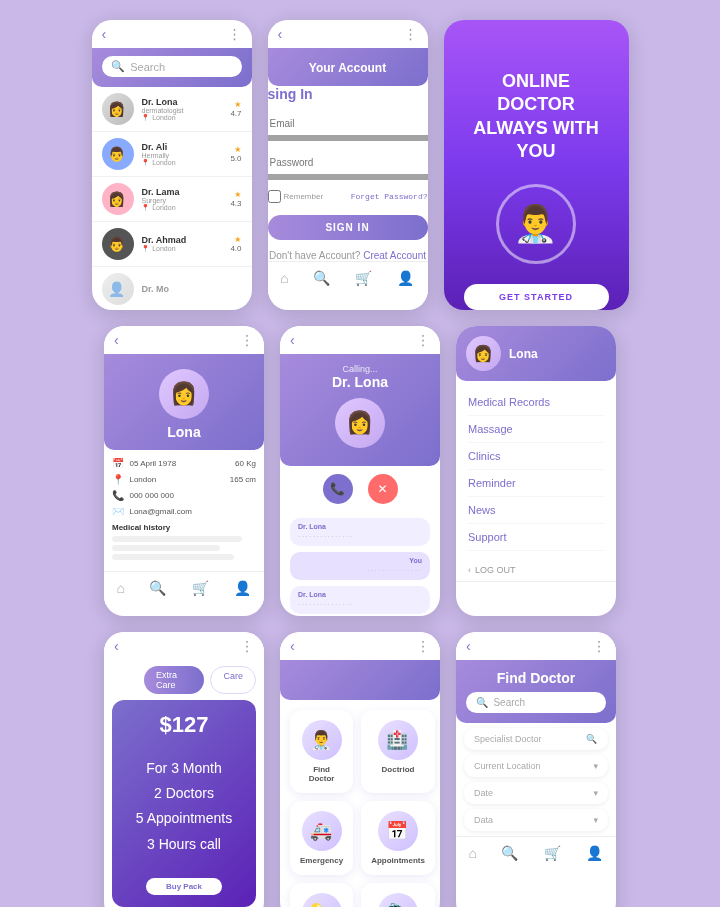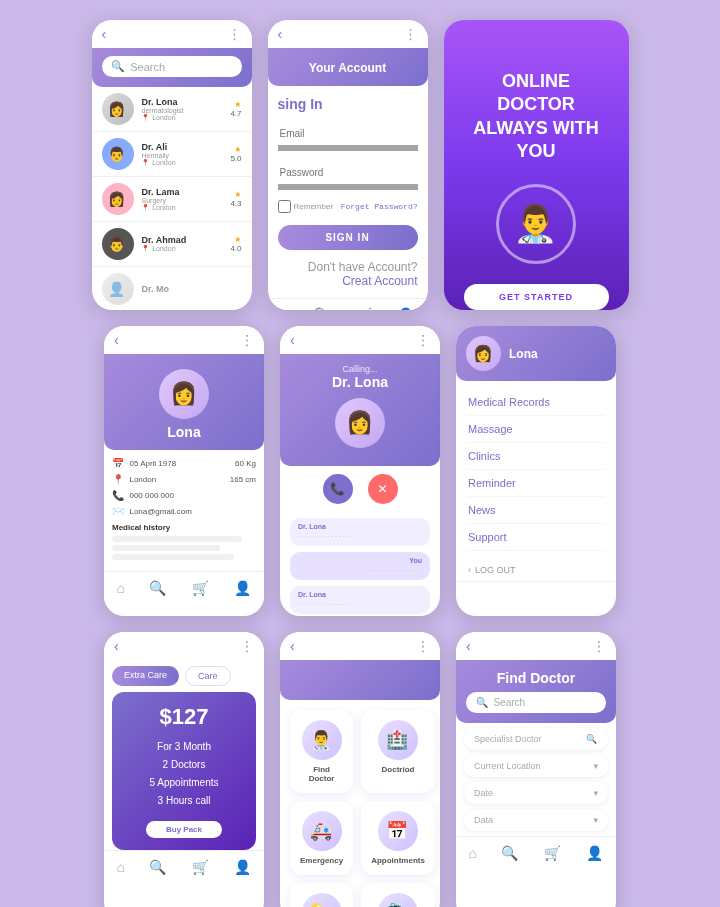--- a/index.html
+++ b/index.html
@@ -105,21 +105,21 @@
       background: linear-gradient(135deg, #a78bdc, #7c6fcd);
       padding: 10px;
       text-align: center;
       border-radius: 0 0 10px 10px;
     }
     .screen-signin .title-bar span {
       color: white;
       font-size: 12px;
       font-weight: bold;
     }
-    .signin-content { padding: 10px; }
+    .signin-content { }
     .signin-label { font-size: 14px; font-weight: bold; color: #7c6fcd; margin-bottom: 10px; }
     .input-field {
       width: 100%;
       border: none;
       border-bottom: 6px solid #a3a3a3;
       padding: 6px 2px;
       font-size: 10px;
       color: #999;
       margin-bottom: 10px;
       outline: none;
@@ -141,21 +141,21 @@
       color: white;
       border: none;
       border-radius: 20px;
       padding: 7px;
       font-size: 10px;
       font-weight: bold;
       letter-spacing: 1px;
       cursor: pointer;
       margin-bottom: 10px;
     }
-    .no-account { font-size: 12px; color: #999; text-align: right; }
+    .no-account { font-size: 10px; color: #999; text-align: center; }
     .no-account a { color: #7c6fcd; }
 
     
     .screen-splash {
       width: 185px;
       background: linear-gradient(180deg, #a855f7, #7c3aed, #5b21b6);
     }
     .splash-content {
       padding: 30px 20px;
       text-align: center;
@@ -352,36 +352,37 @@
     }
     .care-tab {
       padding: 4px 12px;
       border-radius: 20px;
       font-size: 9px;
       cursor: pointer;
     }
     .care-tab.active {
       background: linear-gradient(90deg, #a78bdc, #7c6fcd);
       color: white;
+      margin-left: 32px;
     }
     .care-tab.inactive {
       background: white;
       color: #7c6fcd;
       border: 1px solid #e0d8f8;
     }
     .care-card {
       background: linear-gradient(135deg, #7c6fcd, #5b21b6);
       border-radius: 12px;
       margin: 0 8px;
       padding: 12px;
       color: white;
       text-align: center;
     }
     .care-price { font-size: 22px; font-weight: bold; }
-    .care-desc { font-size: 10px; line-height: 1.8; margin: 8px 0; }
+    .care-desc { font-size: 14px; line-height: 1.8; margin: 18px 0; }
     .btn-buy {
       background: white;
       color: #7c6fcd;
       border: none;
       border-radius: 15px;
       padding: 4px 20px;
       font-size: 8px;
       font-weight: bold;
       cursor: pointer;
     }

